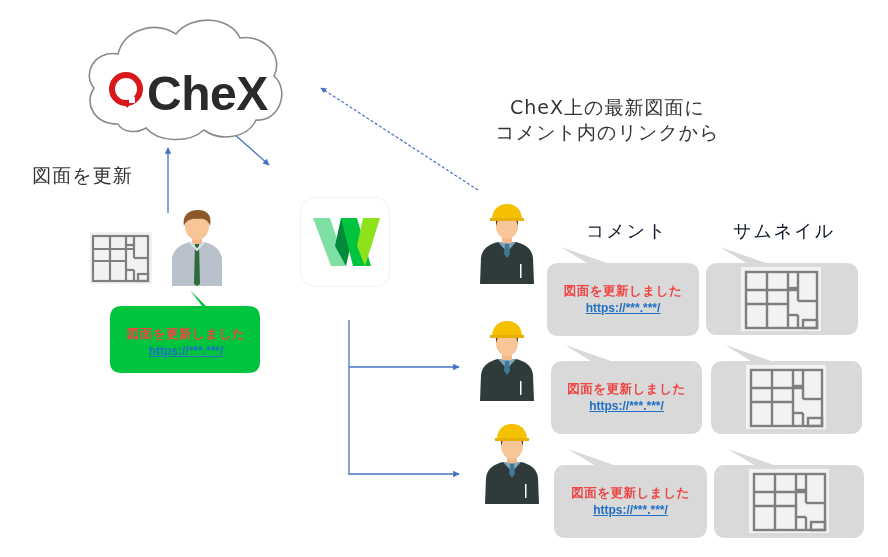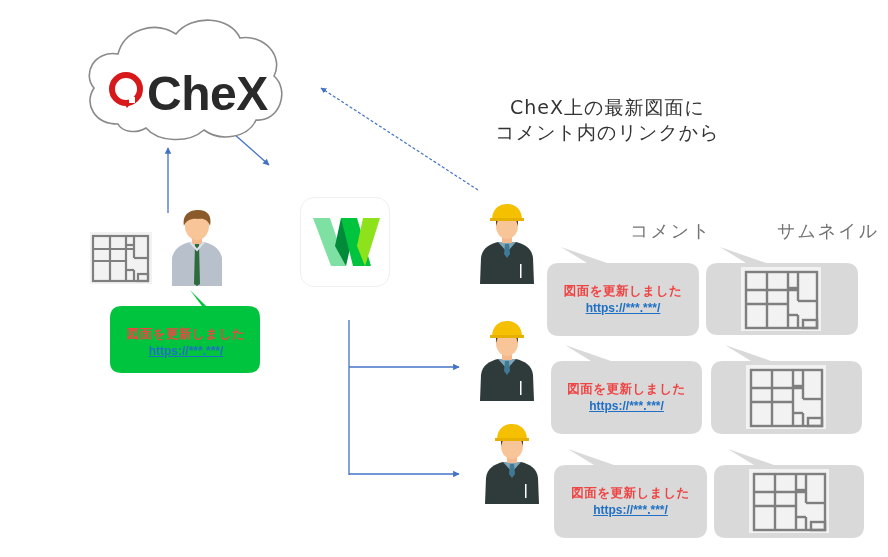--- a/index.html
+++ b/index.html
@@ -3,21 +3,21 @@
 <meta charset="utf-8">
 <style>
   html, body { margin:0; padding:0; background:#ffffff; }
   body { width:888px; height:557px; position:relative; overflow:hidden;
          font-family:"DejaVu Sans", "Liberation Sans", sans-serif; color:#222; }
   .abs { position:absolute; }
   svg.overlay { position:absolute; left:0; top:0; }
   .caption { position:absolute; text-align:center; font-size:19px; color:#333; line-height:25px; letter-spacing:1px; white-space:nowrap; }
   .bubble-text { position:absolute; left:0; right:0; text-align:center; font-weight:bold; font-size:12.5px; color:#ef4444; letter-spacing:0.5px; }
   .bubble-link { position:absolute; left:0; right:0; text-align:center; font-weight:bold; font-size:12px; color:#1f6fc4; text-decoration:underline; font-family:"Liberation Sans", sans-serif; cursor:pointer; }
-  .col-header { position:absolute; font-size:18px; color:#737373; letter-spacing:2px; white-space:nowrap;margin-left:44px; }
+  .col-header { position:absolute; font-size:18px; color:#0f172a; letter-spacing:2px; white-space:nowrap; }
   .logo-text { position:absolute; font-family:"Liberation Sans", sans-serif; font-weight:bold; font-size:48px; color:#2a2a2a; letter-spacing:-0.5px; }
 </style>
 </head>
 <body>
 
 <svg class="overlay" width="888" height="557">
   <defs>
     <marker id="arr" viewBox="0 0 10 10" refX="9" refY="5" markerWidth="5" markerHeight="5" orient="auto">
       <path d="M0,0 L10,5 L0,10 z" fill="#4472c4"></path>
     </marker>
@@ -36,20 +36,21 @@
   </svg>
   <svg class="abs" style="left:27px;top:58px;" width="38" height="38">
     <circle cx="19" cy="19" r="14" fill="none" stroke="#d7191c" stroke-width="6"></circle>
     <path d="M26,31 L20,38 L16,32 Z" fill="#d7191c"></path>
     <rect x="22" y="27" width="6" height="6" fill="#ffffff"></rect>
   </svg>
   <div class="logo-text" style="left:67px;top:54px;">CheX</div>
 </div>
 
 <div class="caption" style="left:0px;top:163px;width:165px;">
+  <div>図面を更新</div>
 </div>
 
 <svg class="abs" style="left:90px;top:232px;" width="62" height="52">
   <rect x="0" y="0" width="62" height="52" fill="#f2f2f2"></rect>
   <g fill="none" stroke="#7f7f7f" stroke-width="2.2">
     <rect x="3" y="4" width="55" height="45"></rect>
     <line x1="3" y1="17" x2="44" y2="17"></line>
     <line x1="20" y1="4" x2="20" y2="49"></line>
     <line x1="36" y1="4" x2="36" y2="49"></line>
     <line x1="36" y1="13" x2="44" y2="13"></line>

